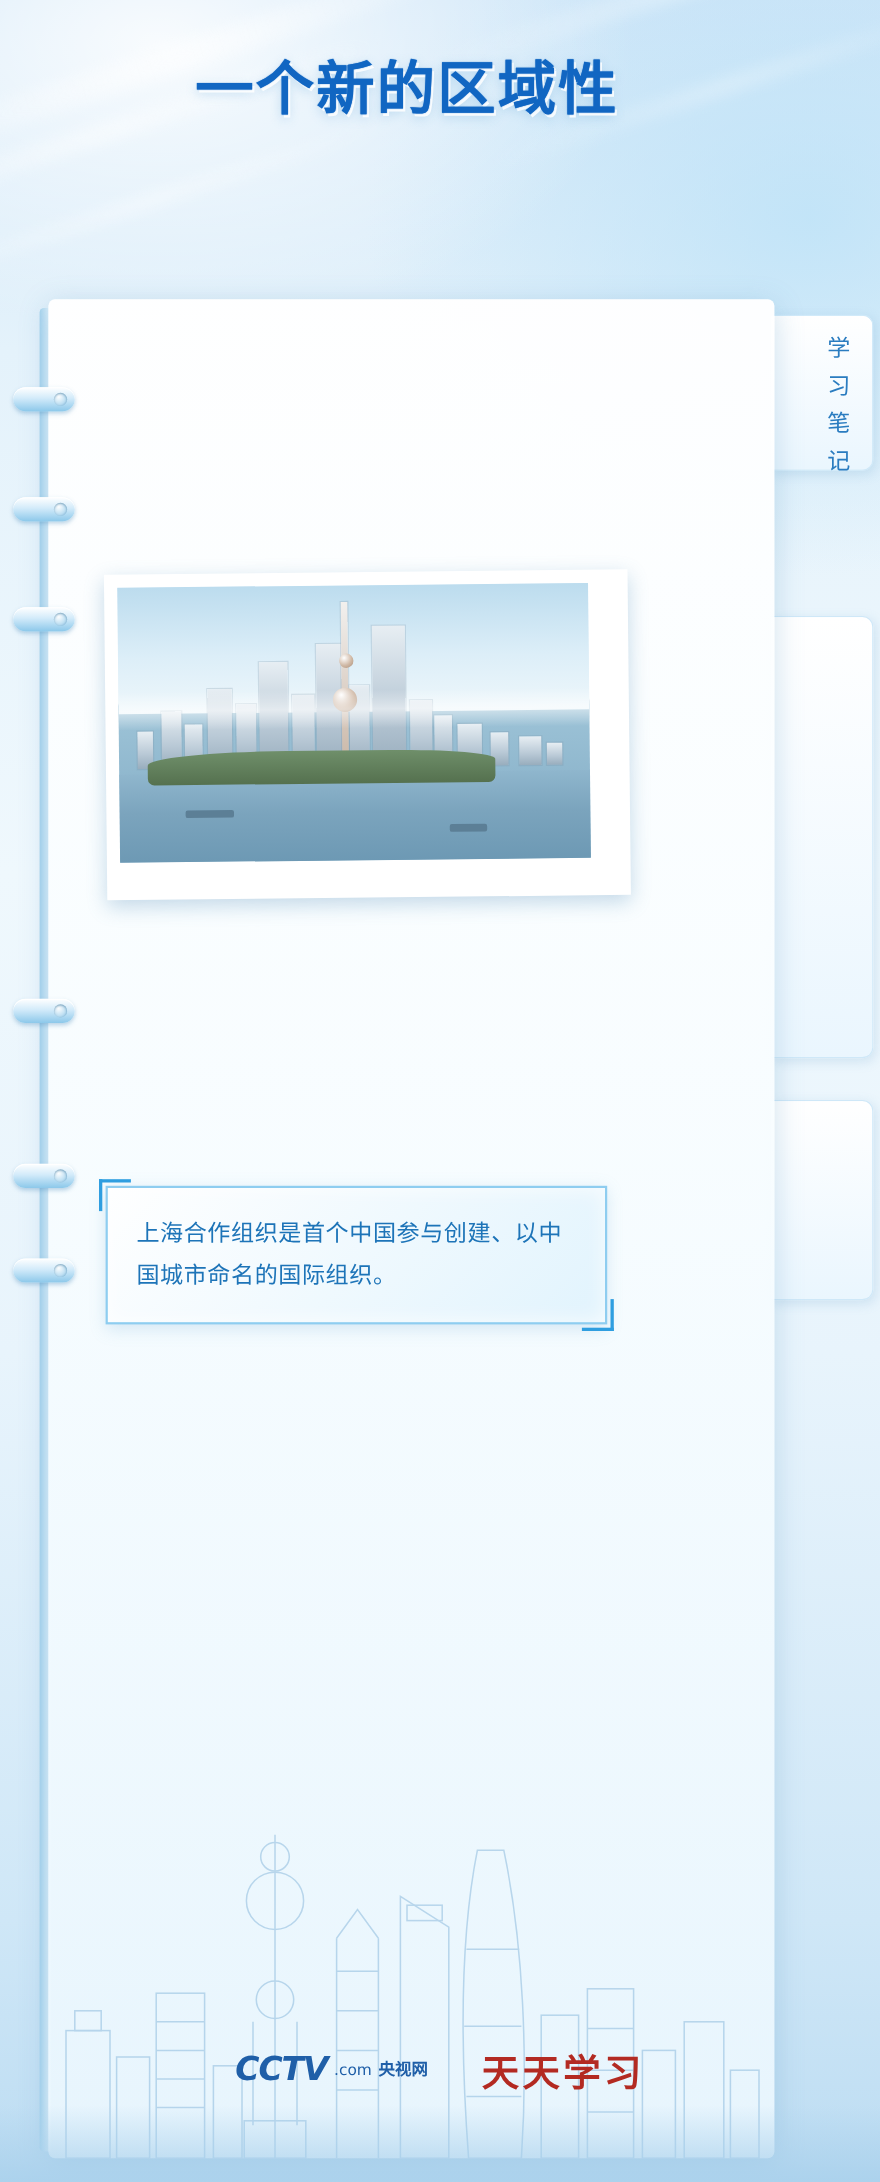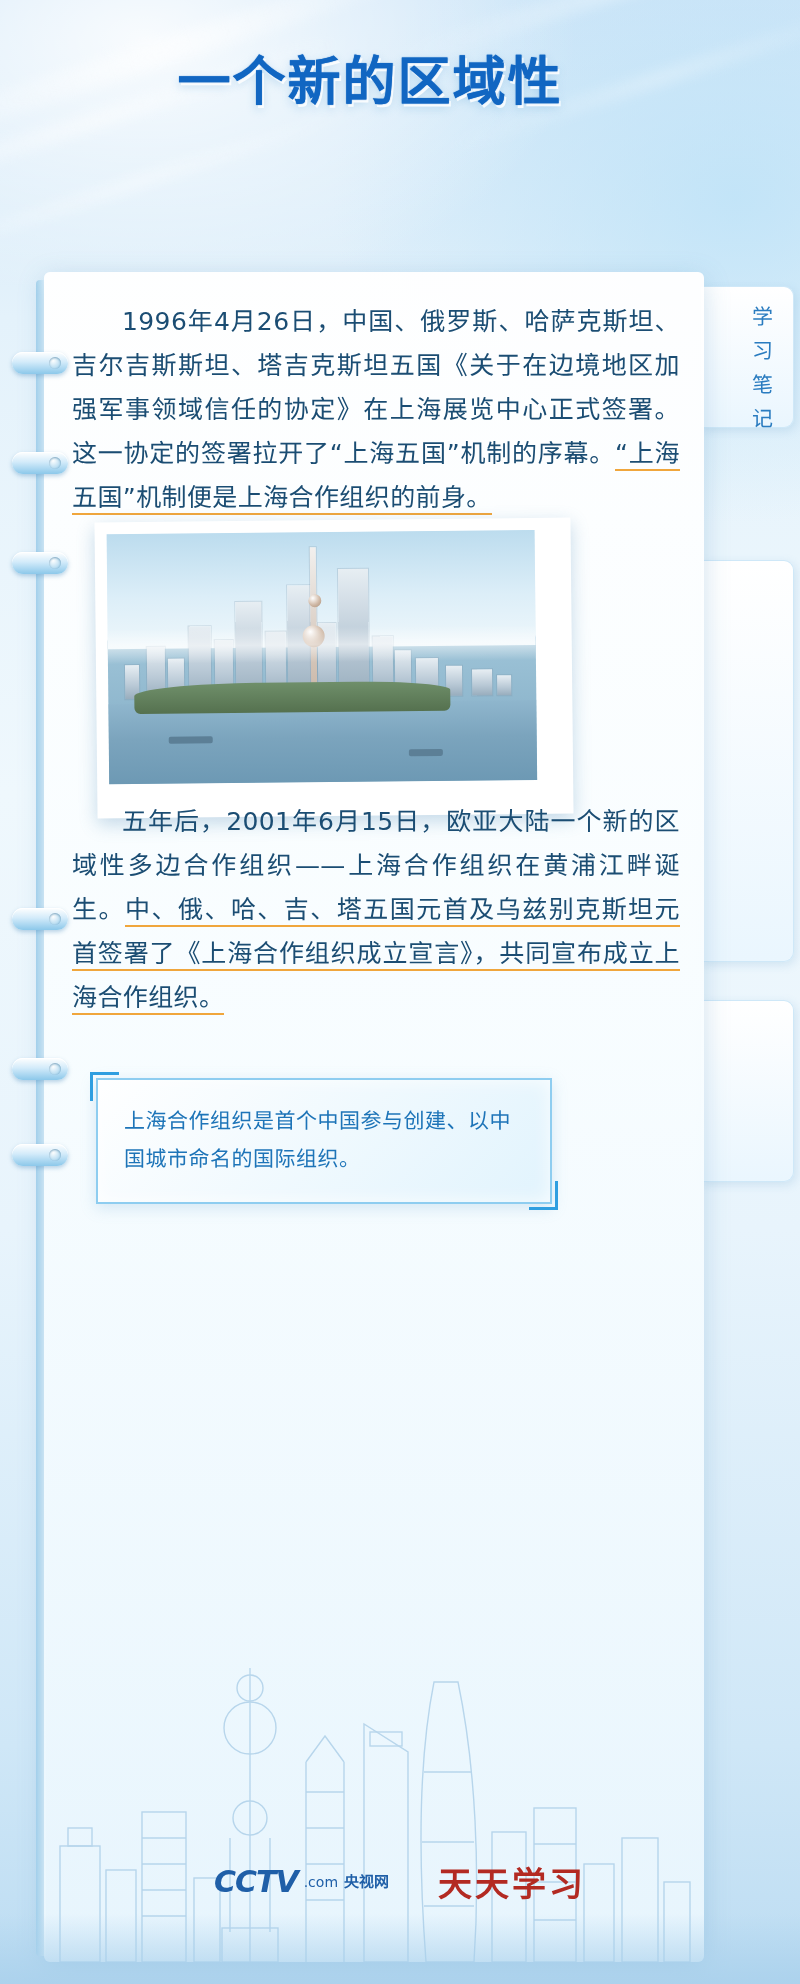--- a/index.html
+++ b/index.html
@@ -365,25 +365,20 @@
     <div class="ring" style="top:790px">
         <div class="band"></div>
         <div class="hole"></div>
       </div>
     <div class="ring" style="top:876px">
         <div class="band"></div>
         <div class="hole"></div>
       </div>
   </div>
 
-  <div class="content" style="top:300px">
-    <p class="para indent">
-      <span>1996年4月26日，中国、俄罗斯、哈萨克斯坦、吉尔吉斯斯坦、塔吉克斯坦五国《关于在边境地区加强军事领域信任的协定》在上海展览中心正式签署。这一协定的签署拉开了“上海五国”机制的序幕。</span><span class="hl">“上海五国”机制便是上海合作组织的前身。</span>
-    </p>
-  </div>
 
   <div class="photo-frame">
     <div class="photo">
       <div class="ph-sky"></div>
       <div class="ph-water"></div>
 
       <div class="ph-bld" style="left:4%;  width:14px; height:34px;"></div>
       <div class="ph-bld" style="left:9%;  width:18px; height:52px;"></div>
       <div class="ph-bld" style="left:14%; width:16px; height:40px;"></div>
       <div class="ph-bld" style="left:19%; width:22px; height:72px;"></div>
@@ -404,25 +399,20 @@
       <div class="ph-tower-ball" style="left:45.6%; bottom:54%; width:22px; height:22px;"></div>
       <div class="ph-tower-ball" style="left:46.9%; bottom:70%; width:13px; height:13px;"></div>
 
       <div class="ph-green"></div>
       <div class="ph-haze"></div>
       <div class="ph-barge" style="left:14%; bottom:16%; width:44px;"></div>
       <div class="ph-barge" style="left:70%; bottom:10%; width:34px;"></div>
     </div>
   </div>
 
-  <div class="content" style="top:800px">
-    <p class="para indent">
-      <span>五年后，2001年6月15日，欧亚大陆一个新的区域性多边合作组织——上海合作组织在黄浦江畔诞生。</span><span class="hl">中、俄、哈、吉、塔五国元首及乌兹别克斯坦元首签署了《上海合作组织成立宣言》，共同宣布成立上海合作组织。</span>
-    </p>
-  </div>
 
   <div class="quote-wrap">
     <div class="quote-box">
       <div class="quote-text">上海合作组织是首个中国参与创建、以中国城市命名的国际组织。</div>
     </div>
   </div>
 
 
   <svg class="skyline" viewBox="0 0 660 330" preserveAspectRatio="none">
     <g fill="none" stroke="#7fb2d8" stroke-width="1.4" opacity="0.95">

